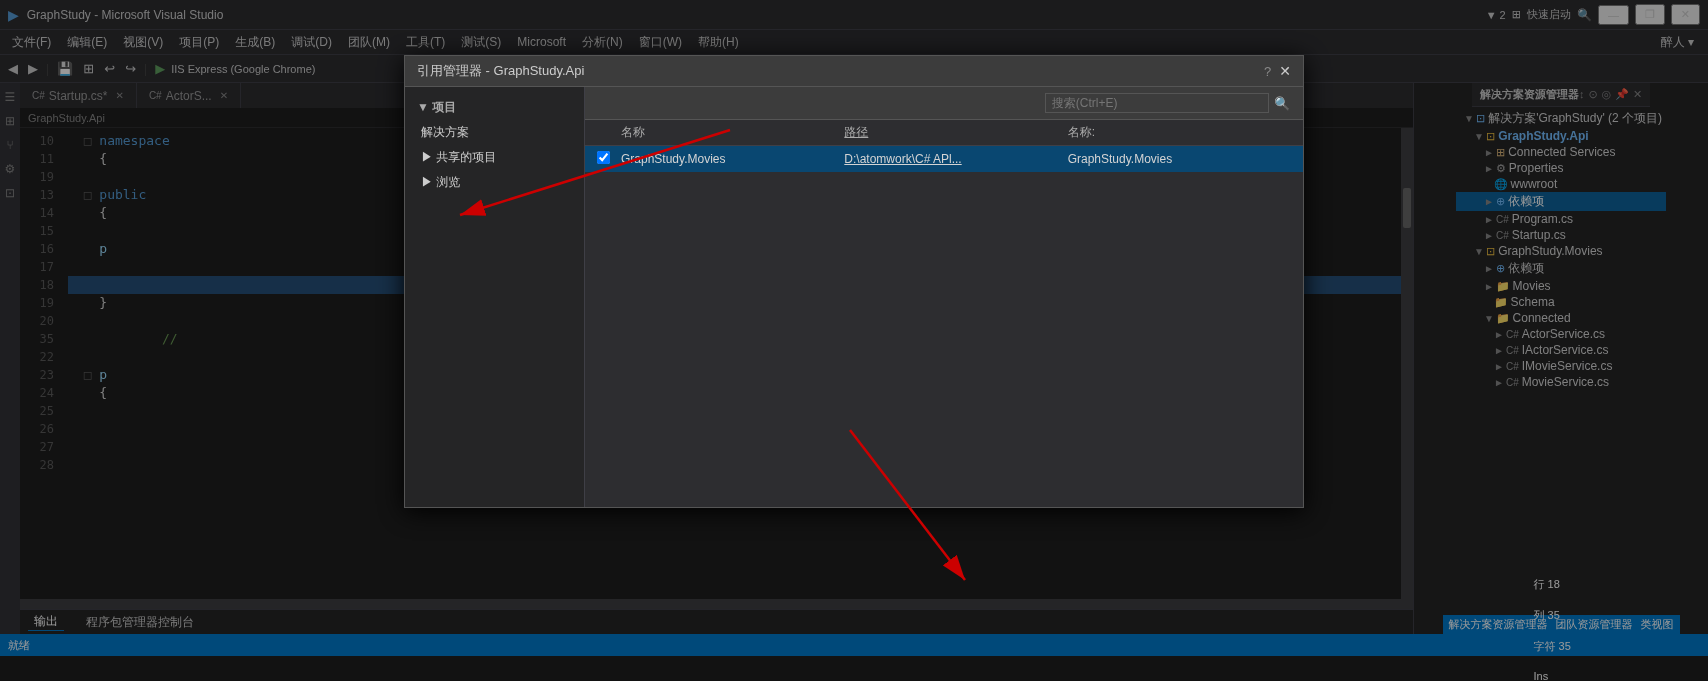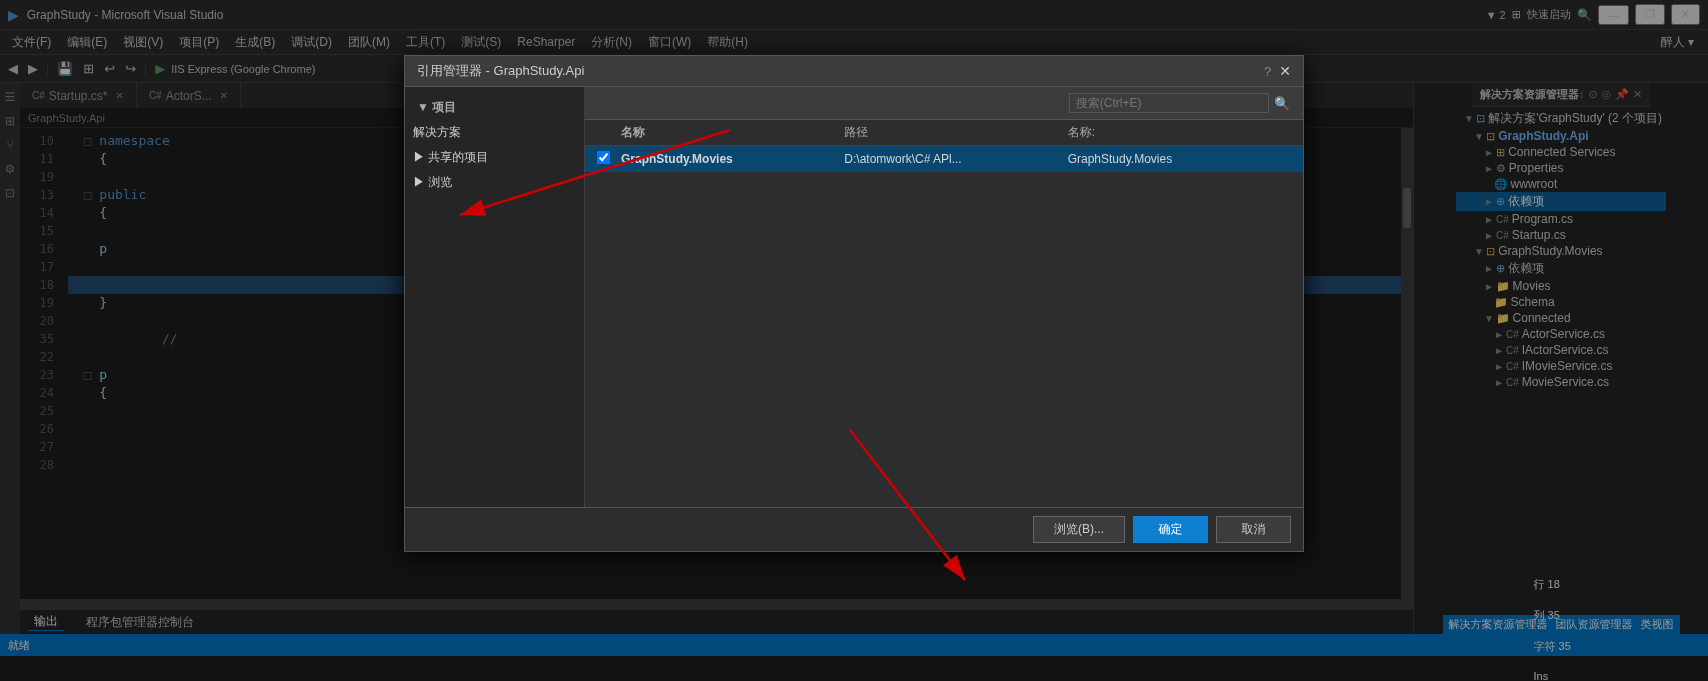--- a/index.html
+++ b/index.html
@@ -76,29 +76,29 @@
     .modal-overlay { position: fixed; top: 0; left: 0; width: 1708px; height: 681px; background: rgba(0,0,0,0.4); display: flex; align-items: flex-start; justify-content: center; padding-top: 55px; z-index: 100; }
     .modal { background: #2d2d30; border: 1px solid #555; width: 900px; box-shadow: 0 4px 24px #000; }
     .modal-title-bar { background: #3c3c3c; padding: 6px 12px; display: flex; align-items: center; justify-content: space-between; border-bottom: 1px solid #555; }
     .modal-title { font-size: 13px; color: #ccc; }
     .modal-controls { display: flex; gap: 8px; align-items: center; }
     .modal-help { color: #888; font-size: 13px; cursor: pointer; }
     .modal-close-btn { color: #ccc; background: transparent; border: none; font-size: 14px; cursor: pointer; }
     .modal-body { display: flex; height: 420px; }
     .modal-left { width: 180px; background: #252526; border-right: 1px solid #3f3f46; padding: 8px 0; }
     .modal-left-header { padding: 4px 12px; font-size: 12px; color: #aaa; font-weight: bold; }
-    .modal-left-item { padding: 4px 12px 4px 8px; font-size: 12px; color: #ccc; cursor: pointer; display: flex; align-items: center; gap: 4px; }
+    .modal-left-item { padding: 4px 12px 4px 16px; font-size: 12px; color: #ccc; cursor: pointer; display: flex; align-items: center; gap: 4px; }
     .modal-right { flex: 1; display: flex; flex-direction: column; }
     .modal-search { background: #3c3c3c; border: none; border-bottom: 1px solid #555; padding: 6px 12px; font-size: 12px; color: #ccc; display: flex; align-items: center; justify-content: flex-end; gap: 6px; }
     .modal-search input { background: #3c3c3c; border: 1px solid #555; color: #ccc; padding: 2px 6px; font-size: 12px; width: 180px; }
     .modal-search-icon { color: #888; font-size: 13px; }
     .modal-table-header { display: flex; background: #2d2d30; padding: 4px 12px; font-size: 12px; color: #aaa; border-bottom: 1px solid #3f3f46; }
     .modal-col-check { width: 24px; }
-    .modal-col-name { flex: 1; font-weight: bold; }
-    .modal-col-path { flex: 1; }
+    .modal-col-name { flex: 1; }
+    .modal-col-path { flex: 1; text-decoration: underline; }
     .modal-col-name2 { flex: 1; }
     .modal-table-body { flex: 1; overflow-y: auto; }
     .modal-row { display: flex; align-items: center; padding: 5px 12px; font-size: 12px; cursor: pointer; }
     .modal-row.selected { background: #094771; }
     .modal-row input[type=checkbox] { margin-right: 4px; }
     .modal-footer { background: #2d2d30; border-top: 1px solid #555; padding: 8px 12px; display: flex; justify-content: flex-end; gap: 8px; }
     .modal-btn { background: #3c3c3c; border: 1px solid #666; color: #ccc; padding: 4px 20px; font-size: 12px; cursor: pointer; min-width: 75px; }
     .modal-btn.primary { background: #0e7fd0; border-color: #0e7fd0; color: #fff; }
 
     
@@ -128,21 +128,21 @@
 <div class="menu-bar">
   <span class="menu-item">文件(F)</span>
   <span class="menu-item">编辑(E)</span>
   <span class="menu-item">视图(V)</span>
   <span class="menu-item">项目(P)</span>
   <span class="menu-item">生成(B)</span>
   <span class="menu-item">调试(D)</span>
   <span class="menu-item">团队(M)</span>
   <span class="menu-item">工具(T)</span>
   <span class="menu-item">测试(S)</span>
-  <span class="menu-item">ReSharper</span>
+  <span class="menu-item">Microsoft</span>
   <span class="menu-item">分析(N)</span>
   <span class="menu-item">窗口(W)</span>
   <span class="menu-item">帮助(H)</span>
   <div class="menu-bar-right">
     <span style="color:#ccc;font-size:12px;">醉人 ▾</span>
   </div>
 </div>
 
 <div class="toolbar">
   <button class="tb-btn">◀</button>
@@ -413,21 +413,21 @@
           <span>▶ 共享的项目</span>
         </div>
         <div class="modal-left-item">
           <span>▶ 浏览</span>
         </div>
       </div>
 
       <div class="modal-right">
 
         <div class="modal-search">
-          <input type="text" placeholder="搜索(Ctrl+E)" style="background: rgb(60, 60, 60); border: 1px solid rgb(85, 85, 85); color: rgb(204, 204, 204); padding: 2px 6px; font-size: 12px; width: 200px;">
+          <input type="text" placeholder="搜索(Ctrl+E)" style="background: rgb(60, 60, 60); border: 1px solid rgb(85, 85, 85); color: rgb(204, 204, 204); padding: 2px 6px; font-size: 12px; width: 224px;">
           <span class="modal-search-icon">🔍</span>
         </div>
 
         <div class="modal-table-header">
           <div class="modal-col-check"></div>
           <div class="modal-col-name">名称</div>
           <div class="modal-col-path">路径</div>
           <div class="modal-col-name2">名称:</div>
         </div>
 
@@ -437,25 +437,20 @@
               <input type="checkbox" checked="" style="">
             </div>
             <div class="modal-col-name">GraphStudy.Movies</div>
             <div class="modal-col-path">D:\atomwork\C# APl...</div>
             <div class="modal-col-name2">GraphStudy.Movies</div>
           </div>
         </div>
       </div>
     </div>
 
-    <div class="modal-footer">
-      <button class="modal-btn">浏览(B)...</button>
-      <button class="modal-btn primary">确定</button>
-      <button class="modal-btn">取消</button>
-    </div>
   </div>
 </div>
 
 <svg style="position:fixed;top:0;left:0;width:1708px;height:681px;pointer-events:none;z-index:300;">
 
   <defs>
     <marker id="arrowhead1" markerWidth="10" markerHeight="7" refX="10" refY="3.5" orient="auto">
       <polygon points="0 0, 10 3.5, 0 7" fill="#cc0000"></polygon>
     </marker>
     <marker id="arrowhead2" markerWidth="10" markerHeight="7" refX="10" refY="3.5" orient="auto">

